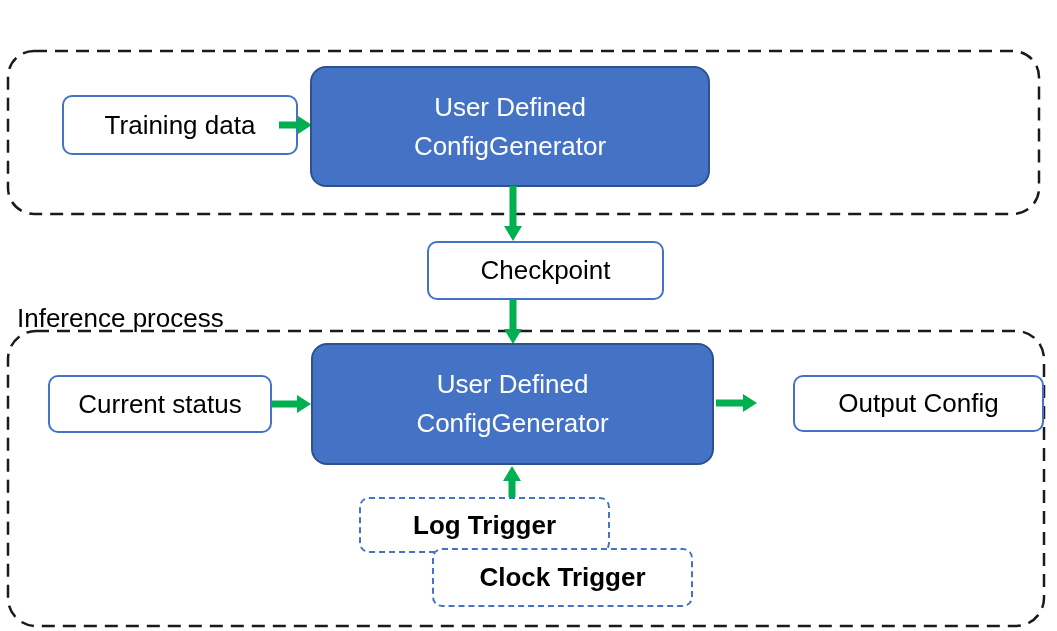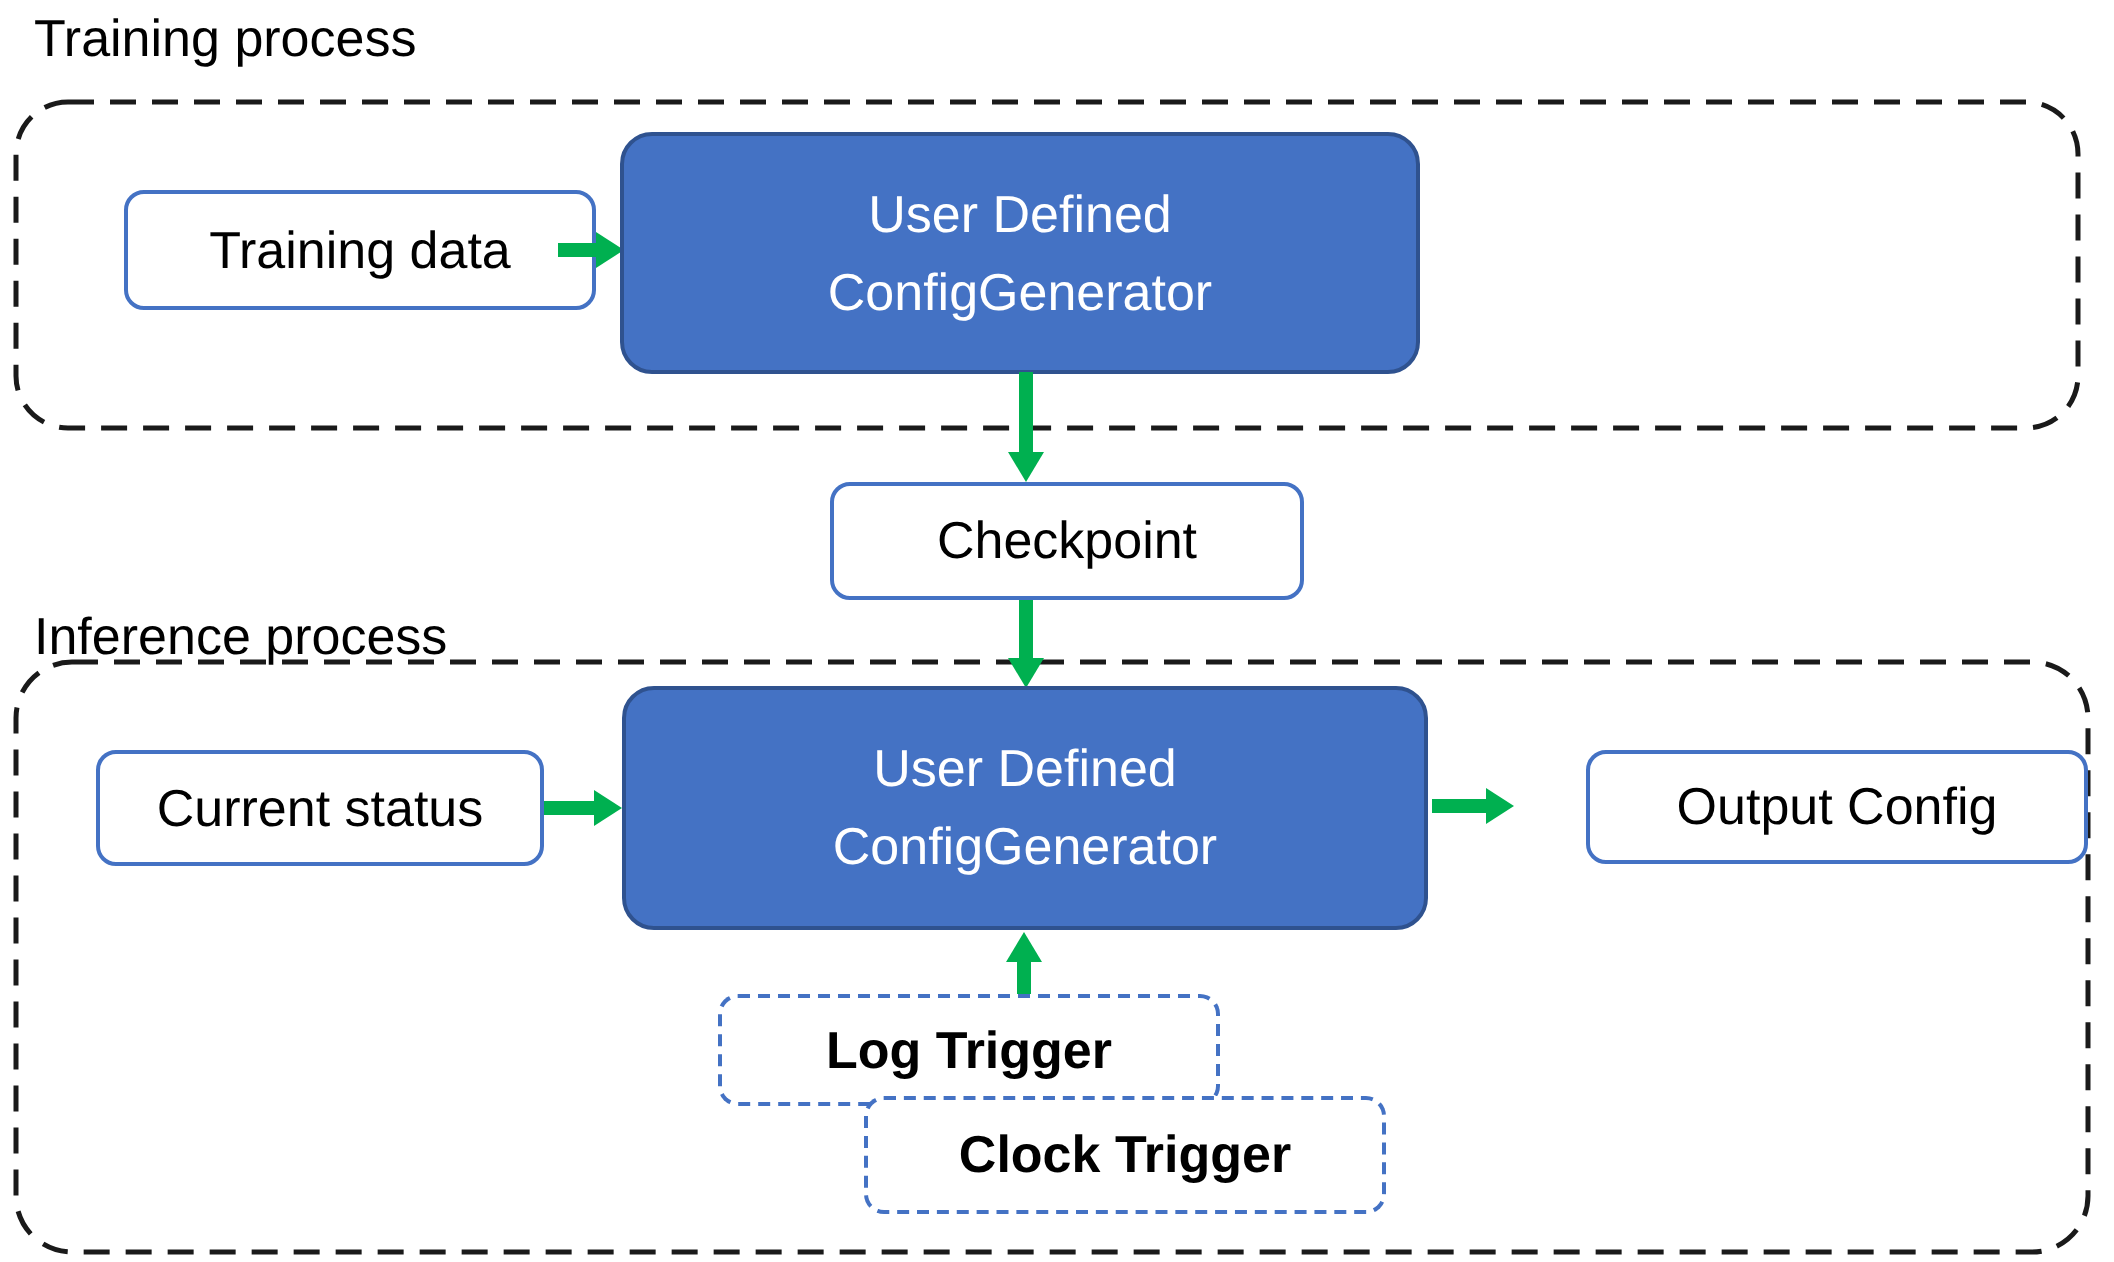--- a/index.html
+++ b/index.html
@@ -100,21 +100,20 @@
     stroke: var(--dash-black);
     stroke-width: 2.5;
     stroke-dasharray: 13 8;
   }
 </style>
 </head>
 <body>
 
 <div class="canvas">
 
-  <div class="section-label" style="left:17px; top:3px;">Training process</div>
 
   <svg class="dashed-container" style="left:5px; top:48px;" width="1038" height="170">
     <rect class="outer-dash" x="3" y="3" width="1031" height="163" rx="26" ry="26"></rect>
   </svg>
 
   <div class="section-label" style="left:17px; top:302px;">Inference process</div>
 
   <svg class="dashed-container" style="left:5px; top:328px;" width="1043" height="302">
     <rect class="outer-dash" x="3" y="3" width="1036" height="295" rx="28" ry="28"></rect>
   </svg>
@@ -131,21 +130,21 @@
   <div class="model-box" style="left:310px; top:66px; width:400px; height:121px;">
     <span>User Defined</span>
     <span>ConfigGenerator</span>
   </div>
 
   <div class="arrow arrow-down" style="left:504px; top:186px; width:18px; height:55px;">
     <span class="shaft" style="height:41px;"></span>
     <span class="head"></span>
   </div>
 
-  <div class="io-box" style="left:395px; top:241px; width:237px; height:59px;">
+  <div class="io-box" style="left:407px; top:241px; width:237px; height:59px;">
     <span>Checkpoint</span>
   </div>
 
   <div class="arrow arrow-down" style="left:504px; top:300px; width:18px; height:44px;">
     <span class="shaft" style="height:30px;"></span>
     <span class="head"></span>
   </div>
 
   <div class="io-box" style="left:28px; top:375px; width:224px; height:58px;">
     <span>Current status</span>

